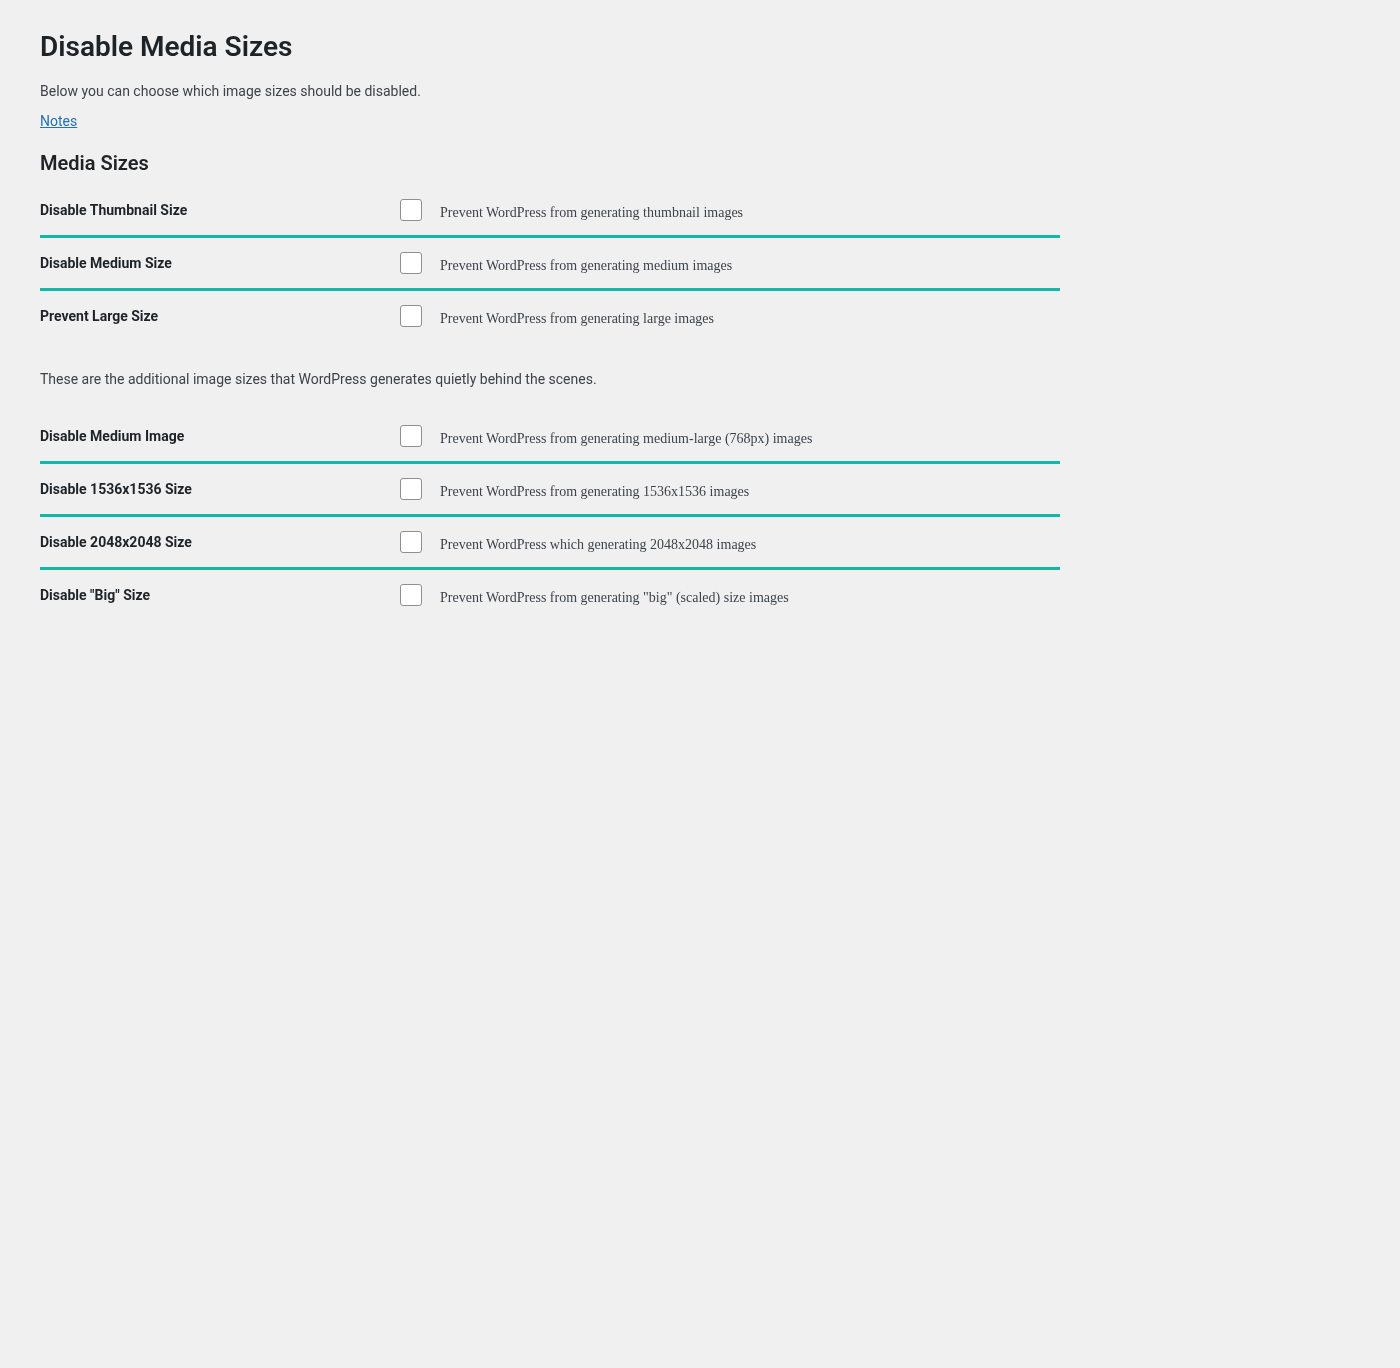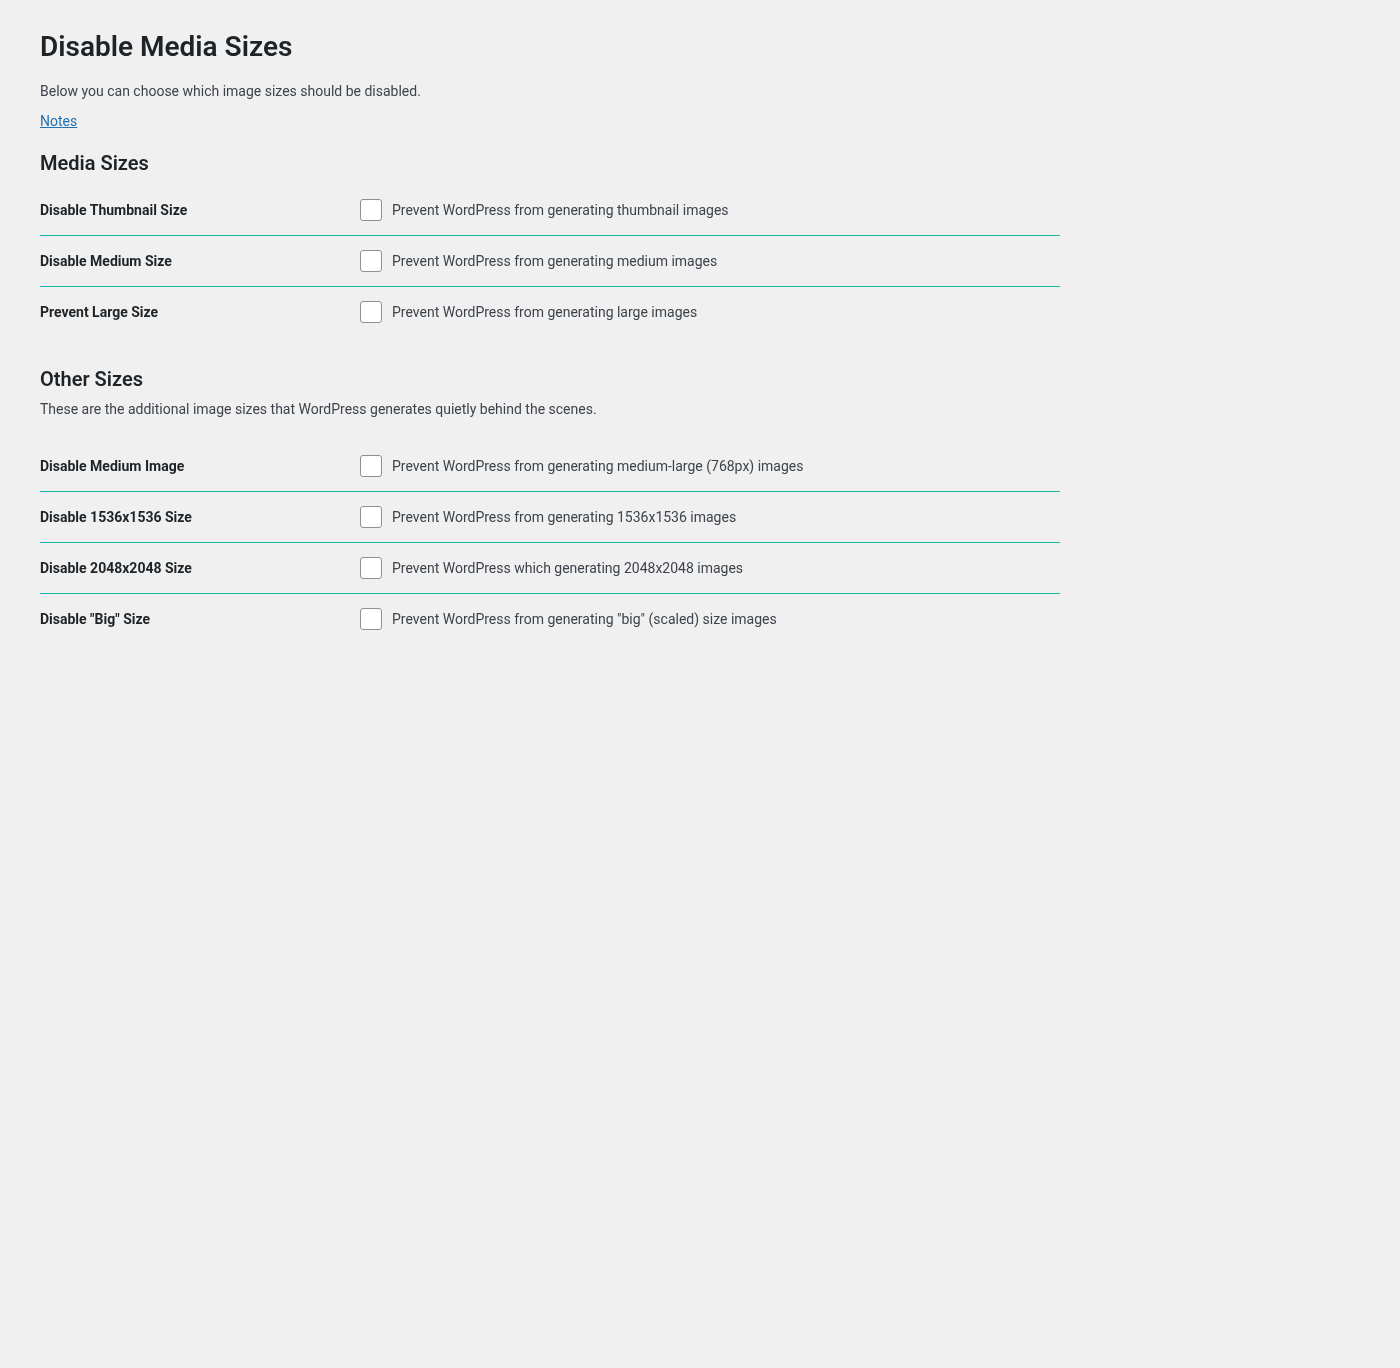--- a/index.html
+++ b/index.html
@@ -49,46 +49,47 @@
     .section-description {
       font-size: 14px;
       color: #3c434a;
       margin-bottom: 24px;
     }
 
     .settings-row {
       display: flex;
       align-items: center;
       padding: 14px 0;
-      border-top: 1px solid #14b8a6;
+      border-top: 3px solid #14b8a6;
     }
 
     .settings-row:first-child {
       border-top: none;
     }
 
     .row-label {
       font-weight: 700;
       font-size: 14px;
       color: #1d2327;
-      width: 320px;
+      width: 360px;
       flex-shrink: 0;
     }
 
     .row-content {
       display: flex;
       align-items: center;
       gap: 10px;
       flex: 1;
     }
 
     .checkbox-wrapper {
       display: flex;
-      align-items: center;
-      gap: 10px;
+      align-items: flex-end;
+      gap: 18px;
+      font-family: Liberation Serif, serif;
     }
 
     .checkbox-custom {
       width: 22px;
       height: 22px;
       border: 1px solid #8c8f94;
       border-radius: 3px;
       background: #fff;
       flex-shrink: 0;
       cursor: pointer;
@@ -144,21 +145,20 @@
           <label class="checkbox-wrapper">
             <div class="checkbox-custom"></div>
             <span class="checkbox-text">Prevent WordPress from generating large images</span>
           </label>
         </div>
       </div>
     </div>
 </div>
 
 <div class="section-separator">
-  <h2 class="section-title">Other Sizes</h2>
   <p class="section-description">These are the additional image sizes that WordPress generates quietly behind the scenes.</p>
 
   <div id="other-sizes-container">
       <div class="settings-row">
         <div class="row-label">Disable Medium Image</div>
         <div class="row-content">
           <label class="checkbox-wrapper">
             <div class="checkbox-custom"></div>
             <span class="checkbox-text">Prevent WordPress from generating medium-large (768px) images</span>
           </label>

